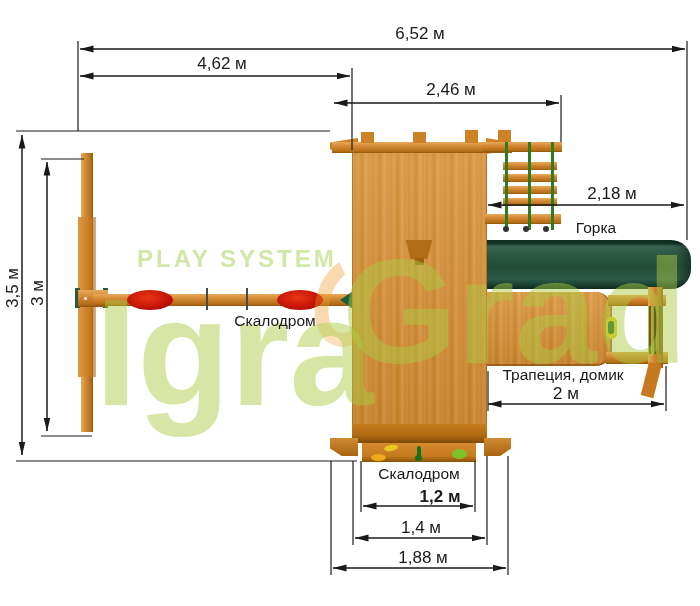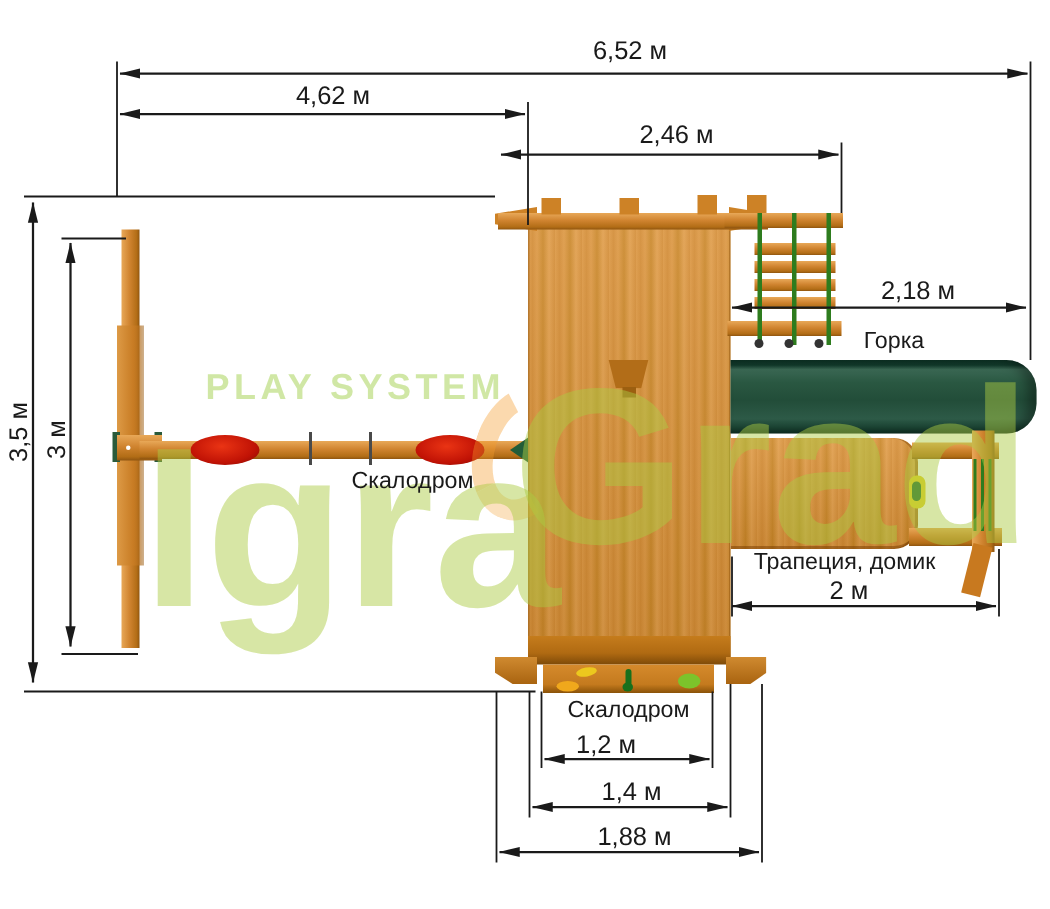--- a/index.html
+++ b/index.html
@@ -184,20 +184,20 @@
   <div class="layer-labels">
     <div class="dimtxt" style="left:420px;top:24px;">6,52 м</div>
     <div class="dimtxt" style="left:222px;top:54px;">4,62 м</div>
     <div class="dimtxt" style="left:451px;top:80px;">2,46 м</div>
     <div class="dimtxt" style="left:612px;top:184px;">2,18 м</div>
     <div class="nametxt" style="left:596px;top:219px;">Горка</div>
     <div class="nametxt" style="left:275px;top:312px;">Скалодром</div>
     <div class="nametxt" style="left:563px;top:366px;">Трапеция, домик</div>
     <div class="dimtxt" style="left:566px;top:384px;">2 м</div>
     <div class="nametxt" style="left:419px;top:465px;">Скалодром</div>
-    <div class="dimtxt" style="left:404px;top:487px;">1,2 м</div>
+    <div class="dimtxt" style="left:440px;top:487px;font-weight:bold;">1,2 м</div>
     <div class="dimtxt" style="left:421px;top:518px;">1,4 м</div>
     <div class="dimtxt" style="left:423px;top:548px;">1,88 м</div>
     <div class="vdim" style="left:13px;top:288px;">3,5 м</div>
     <div class="vdim" style="left:38px;top:293px;">3 м</div>
   </div>
 
 </div>
 
 </body></html>

